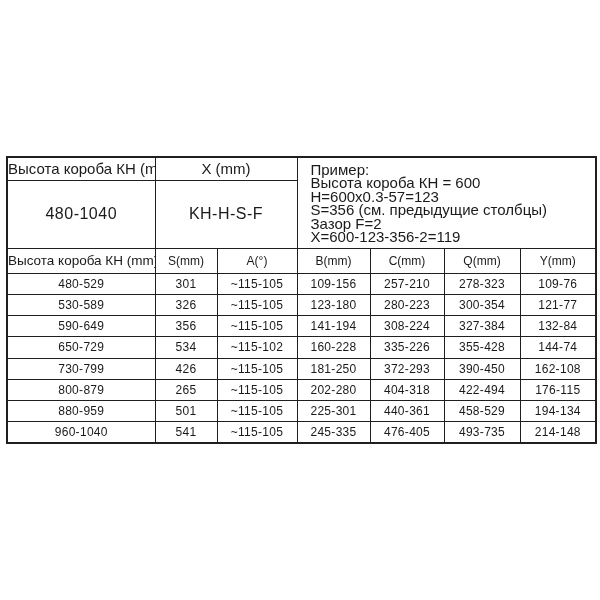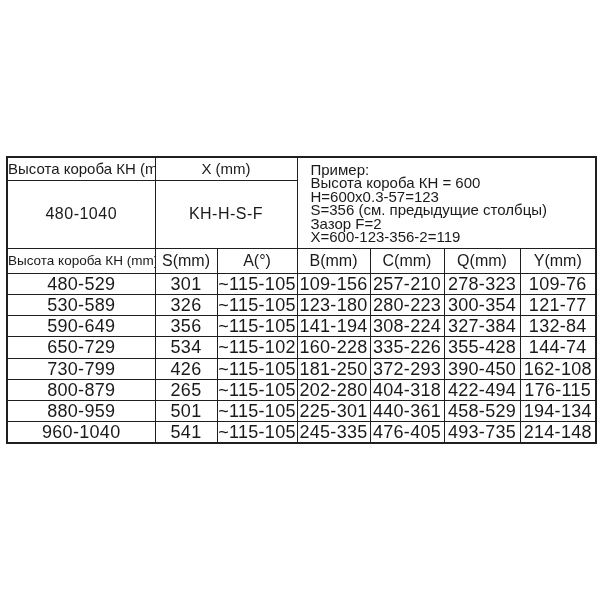--- a/index.html
+++ b/index.html
@@ -34,24 +34,24 @@
   tr.row-top-value td { font-size: 16px; letter-spacing: 0.5px; }
   td.example-cell {
     text-align: left;
     vertical-align: top;
     padding: 5px 6px 0 13px;
     font-size: 13px;
     line-height: 13.4px;
     white-space: normal;
   }
   tr.row-main-header  { height: 25px; }
-  tr.row-main-header th { font-size: 16px; }
+  tr.row-main-header th { font-size: 12px; }
   tr.row-main-header th.h-col1 { font-size: 13.5px; }
   tbody#main-rows tr  { height: 21.25px; }
-  tbody#main-rows td  { font-size: 18px; letter-spacing: 0.3px; line-height: 1; }
+  tbody#main-rows td  { font-size: 12px; letter-spacing: 0.3px; line-height: 1; }
 </style>
 </head>
 <body>
 
 <table class="spec-table">
   <colgroup>
     <col style="width:148px">
     <col style="width:62px">
     <col style="width:80px">
     <col style="width:73px">

